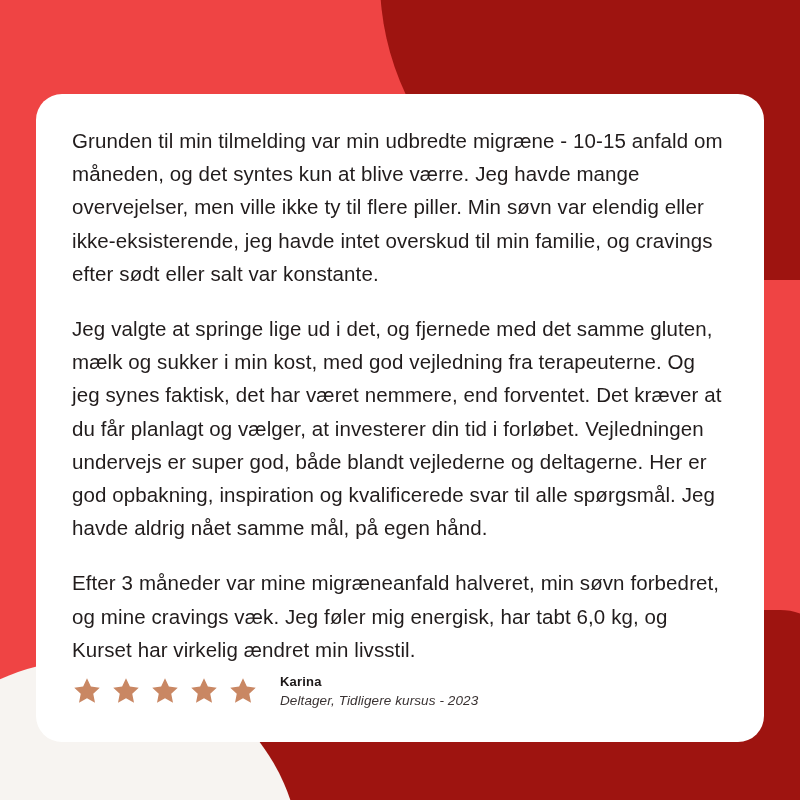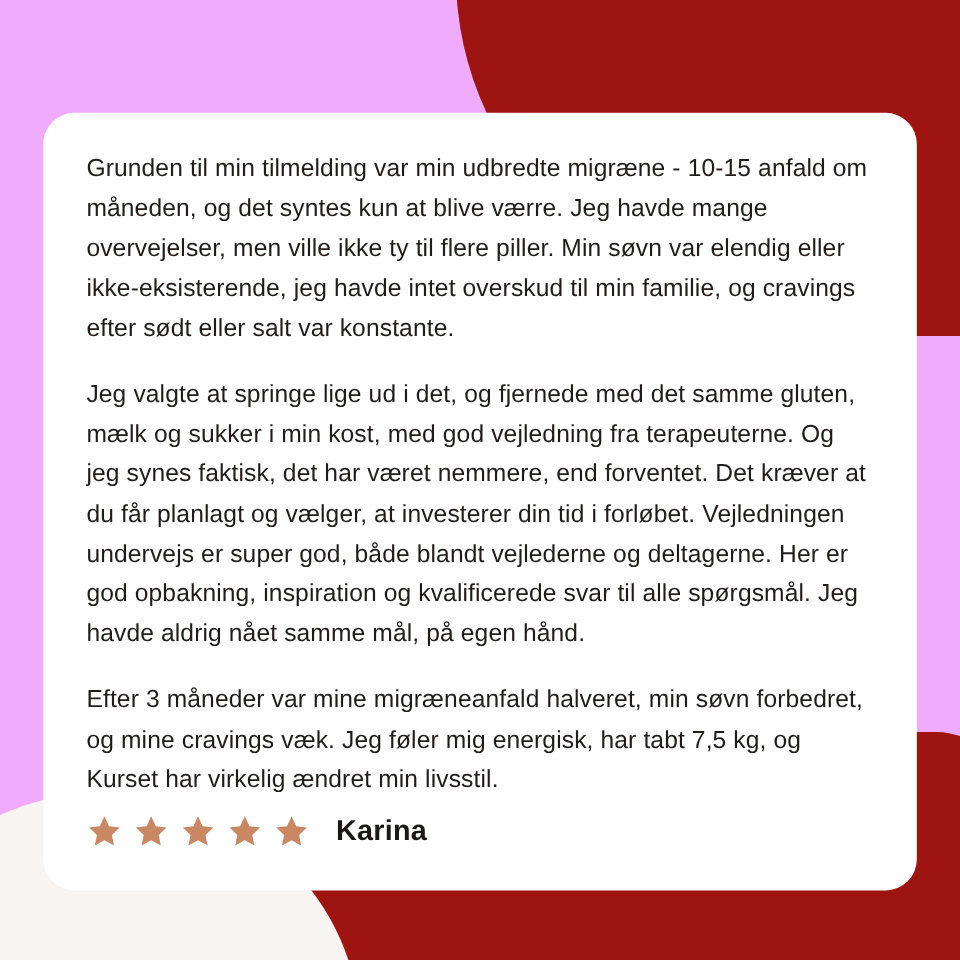--- a/index.html
+++ b/index.html
@@ -10,21 +10,21 @@
     width: 800px;
     height: 800px;
     overflow: hidden;
     font-family: "Liberation Sans", sans-serif;
     background: #f7f4f1;
   }
   .canvas {
     position: relative;
     width: 800px;
     height: 800px;
-    background: #f0abfc;
+    background: #ef4444;
     overflow: hidden;
   }
   
   .shape-top-right {
     position: absolute;
     top: -240px;
     right: -200px;
     width: 620px;
     height: 520px;
     background: #9e1410;
@@ -95,21 +95,21 @@
     display: block;
     width: 30px;
     height: 30px;
   }
   .reviewer {
     display: flex;
     flex-direction: column;
     justify-content: center;
   }
   .reviewer-name {
-    font-size: 24px;
+    font-size: 13px;
     font-weight: bold;
     color: #1c1818;
     letter-spacing: 0.2px;
     line-height: 1.25;
   }
   .reviewer-role {
     font-size: 13.5px;
     font-style: italic;
     color: #3a3333;
     margin-top: 3px;
@@ -123,21 +123,21 @@
 
   <div class="shape-top-right"></div>
   <div class="shape-bottom"></div>
   <div class="shape-bottom-left"></div>
 
   <div class="card">
 
     <div class="quote">
       <p>Grunden til min tilmelding var min udbredte migræne - 10-15 anfald om måneden, og det syntes kun at blive værre. Jeg havde mange overvejelser, men ville ikke ty til flere piller. Min søvn var elendig eller ikke-eksisterende, jeg havde intet overskud til min familie, og cravings efter sødt eller salt var konstante.</p>
       <p>Jeg valgte at springe lige ud i det, og fjernede med det samme gluten, mælk og sukker i min kost, med god vejledning fra terapeuterne. Og jeg synes faktisk, det har været nemmere, end forventet. Det kræver at du får planlagt og vælger, at investerer din tid i forløbet. Vejledningen undervejs er super god, både blandt vejlederne og deltagerne. Her er god opbakning, inspiration og kvalificerede svar til alle spørgsmål. Jeg havde aldrig nået samme mål, på egen hånd.</p>
-      <p class="last-para">Efter 3 måneder var mine migræneanfald halveret, min søvn forbedret, og mine cravings væk. Jeg føler mig energisk, har tabt 7,5 kg, og Kurset har virkelig ændret min livsstil.</p>
+      <p class="last-para">Efter 3 måneder var mine migræneanfald halveret, min søvn forbedret, og mine cravings væk. Jeg føler mig energisk, har tabt 6,0 kg, og Kurset har virkelig ændret min livsstil.</p>
     </div>
 
     <div class="footer">
 
       <div class="stars">
         <span class="star">
           <svg viewBox="0 0 24 24" width="30" height="30">
               <path fill="#c98763" d="M12 1.8l3.1 6.6 7.1.9-5.2 4.9 1.4 7.1L12 17.8 5.6 21.3 7 14.2 1.8 9.3l7.1-.9z"></path>
             </svg>
         </span>
@@ -158,18 +158,19 @@
         </span>
         <span class="star">
           <svg viewBox="0 0 24 24" width="30" height="30">
               <path fill="#c98763" d="M12 1.8l3.1 6.6 7.1.9-5.2 4.9 1.4 7.1L12 17.8 5.6 21.3 7 14.2 1.8 9.3l7.1-.9z"></path>
             </svg>
         </span>
       </div>
 
       <div class="reviewer">
         <div class="reviewer-name">Karina</div>
+        <div class="reviewer-role">Deltager, Tidligere kursus - 2023</div>
       </div>
 
     </div>
 
   </div>
 </div>
 
 </body></html>

